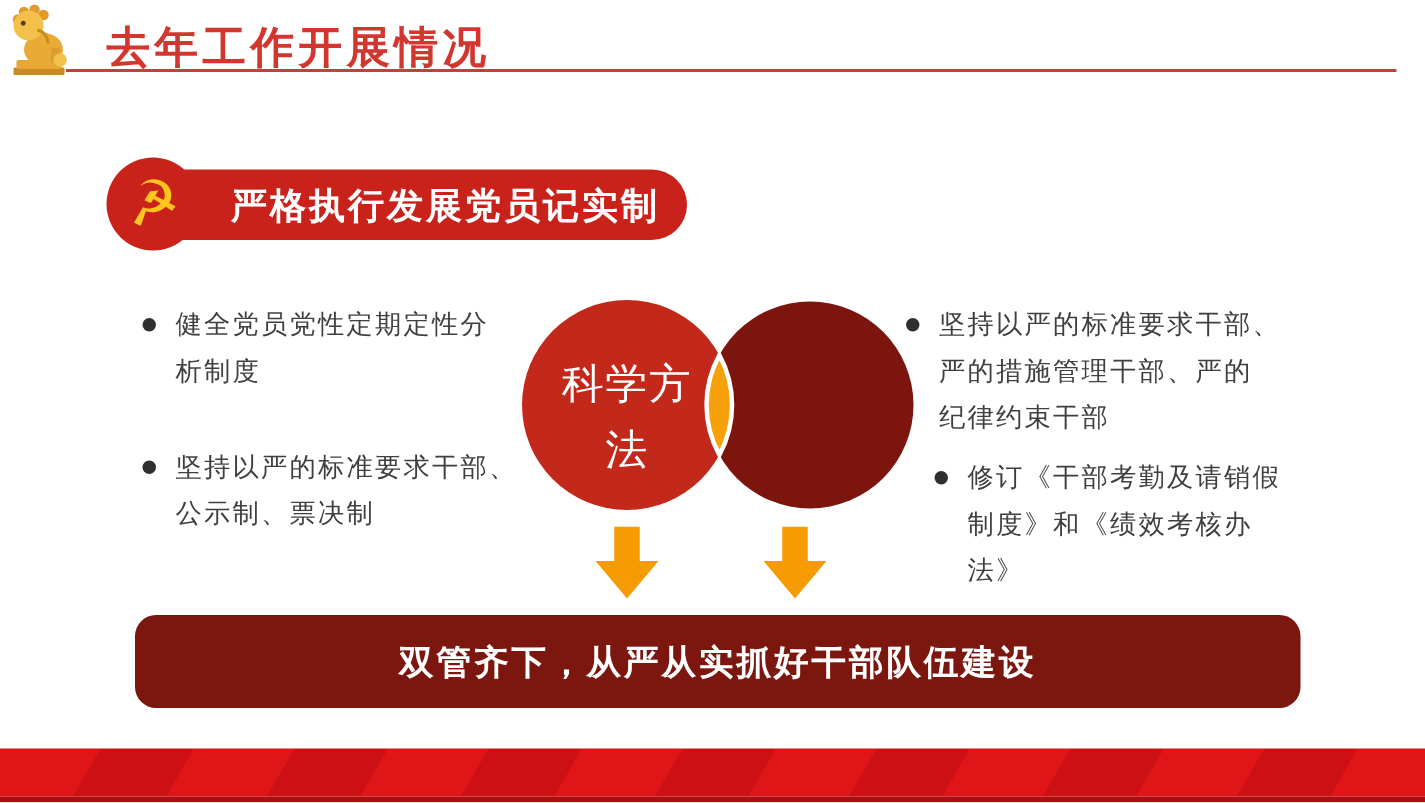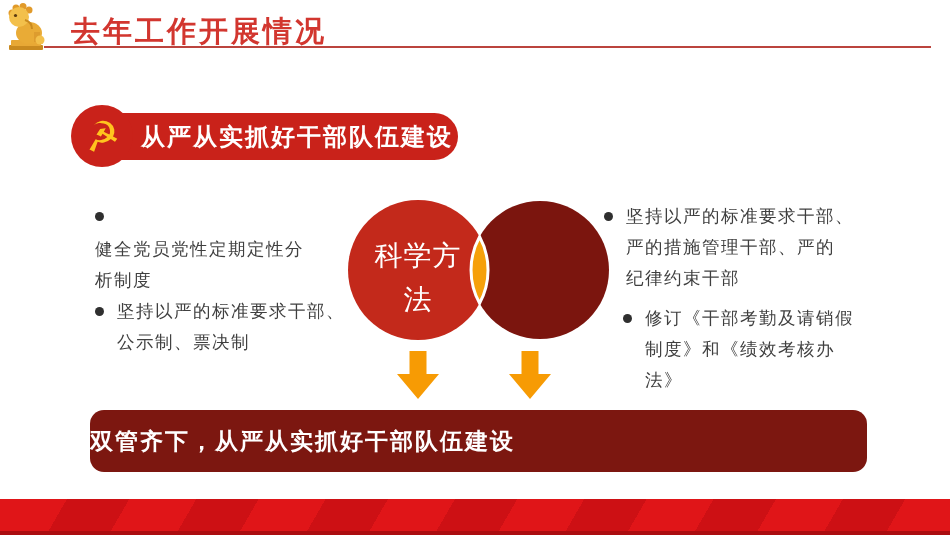--- a/index.html
+++ b/index.html
@@ -40,40 +40,40 @@
   
   .bullet-item { position:absolute; display:flex; gap:13px; }
   .bullet-dot {
     width:9px; height:9px; border-radius:50%; background:#2f2f2f;
     margin-top:11px; flex:none;
   }
   .bullet-text {
     font-size:17.5px; color:#3f3f3f; line-height:31px; letter-spacing:1.5px;
     white-space:pre-line;
   }
-  #lb1 { left:95px;  top:201px; width:262px;flex-direction:column; }
+  #lb1 { left:95px;  top:201px; width:262px; }
   #lb2 { left:95px;  top:296px; width:262px; }
   #rb1 { left:604px; top:201px; width:288px; }
   #rb2 { left:623px; top:303px; width:288px; }
   
   .venn-svg { position:absolute; left:346px; top:198px; }
   .venn-label {
     position:absolute; width:140px; text-align:center; color:#ffffff;
     font-size:28px; line-height:44px; white-space:pre-line; letter-spacing:1px;
   }
   #venn-left-label  { left:348px; top:234px; }
   #venn-right-label { left:470px; top:234px; }
   .down-arrow { position:absolute; top:351px; }
   #arrow-left  { left:397px; }
   #arrow-right { left:509px; }
   
   .conclusion-bar {
     position:absolute; left:90px; top:410px; width:777px; height:62px;
     background:#7c1710; border-radius:14px;
-    display:flex; align-items:center; 
+    display:flex; align-items:center; justify-content:center;
   }
   .conclusion-text {
     color:#ffffff; font-size:23px; font-weight:bold; letter-spacing:2px;
     white-space:nowrap;
   }
   
   .footer-band {
     position:absolute; left:0; top:499px; width:950px; height:36px;
     box-sizing:border-box;
     background:repeating-linear-gradient(120deg,
@@ -99,21 +99,21 @@
       <circle cx="9.5" cy="12.5" r="1.6" fill="#5b3a10"></circle>
       <path d="M19 17 q7 2 7 9" stroke="#c98a1f" fill="none" stroke-width="2"></path>
       <rect x="28" y="29" width="6" height="10" fill="#dd9c2e"></rect>
       <circle cx="34" cy="37" r="4.5" fill="#f3c04b"></circle>
     </svg>
   </span>
   <div class="header-title">去年工作开展情况</div>
   <div class="header-underline"></div>
 
   <div class="banner-pill">
-    <span class="banner-label">从严从实抓好干部队伍建设</span>
+    <span class="banner-label">严格执行发展党员记实制</span>
   </div>
   <div class="banner-circle">
     <span class="party-emblem">☭</span>
   </div>
 
   <div class="bullet-item" id="lb1">
     <span class="bullet-dot"></span>
     <span class="bullet-text">健全党员党性定期定性分
 析制度</span>
   </div>

